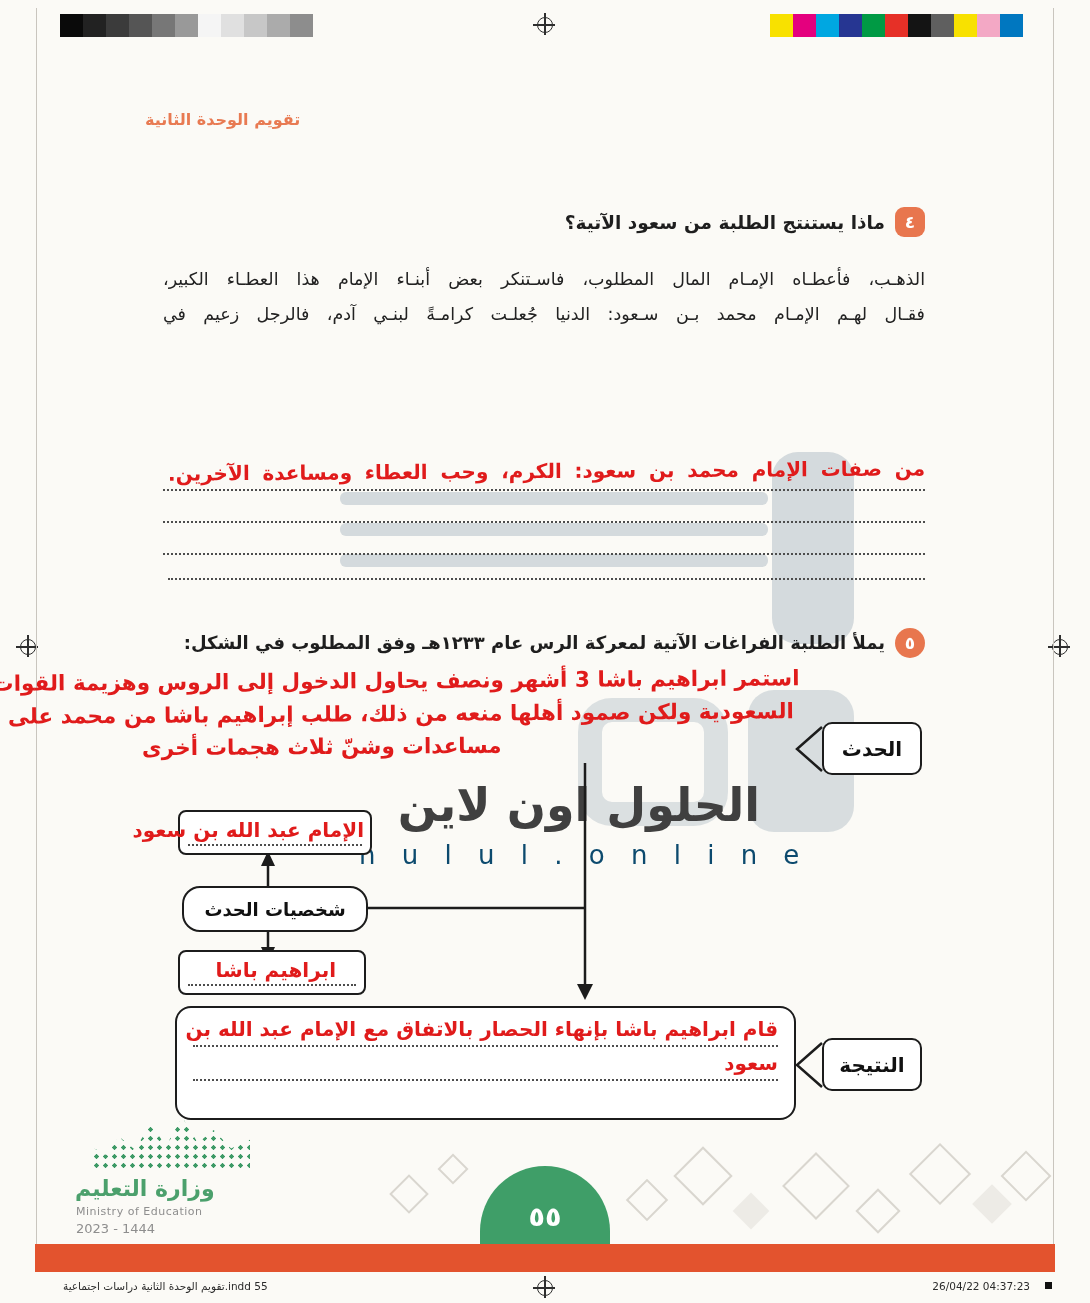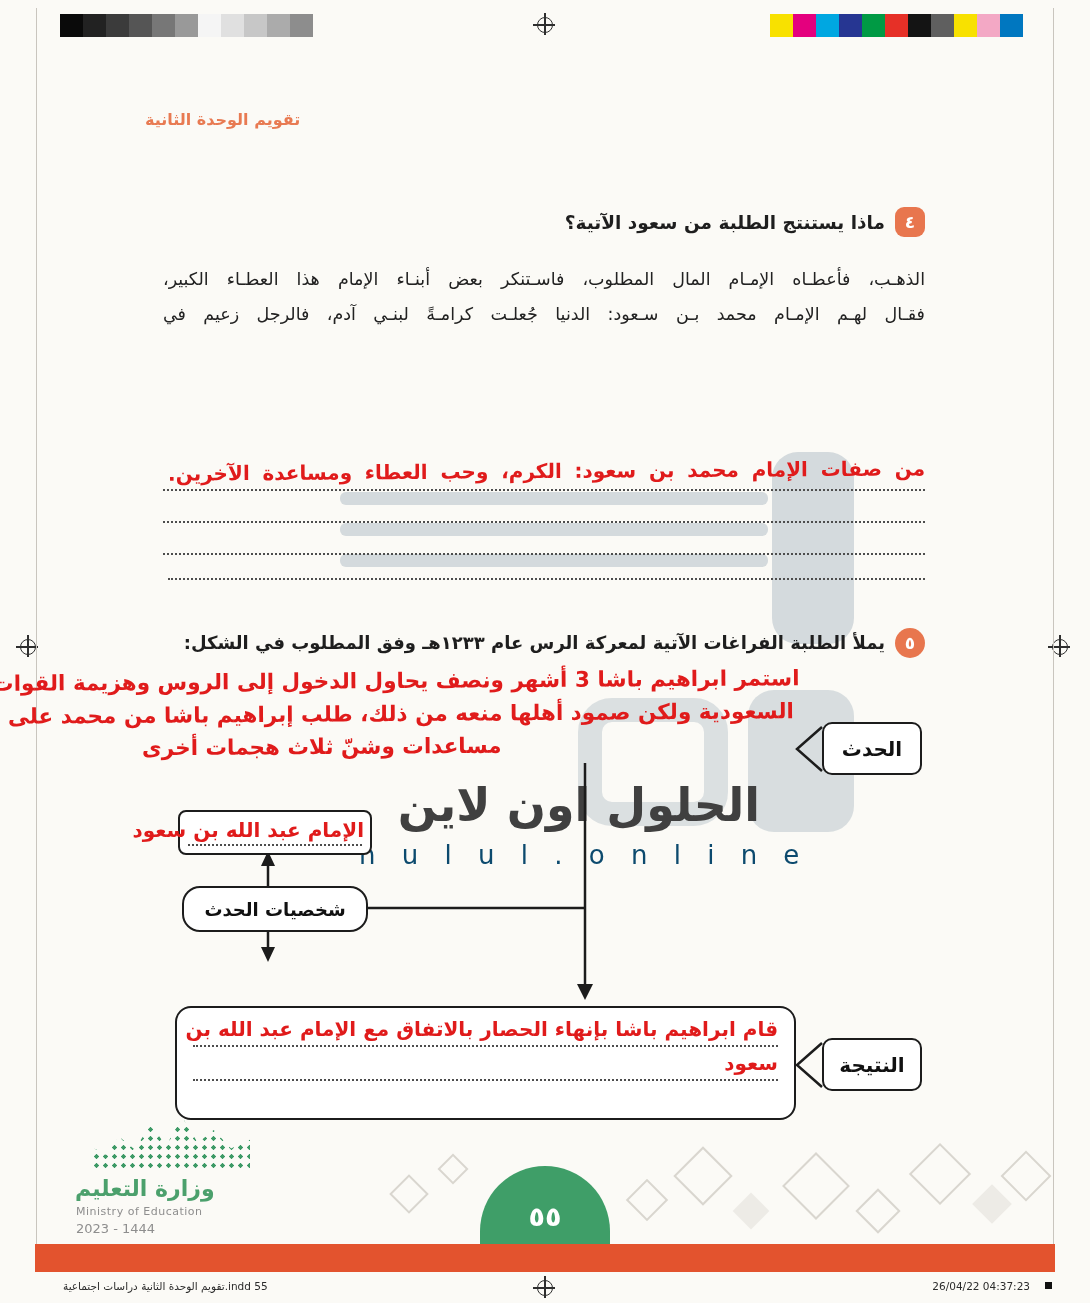--- a/index.html
+++ b/index.html
@@ -159,20 +159,24 @@
 
   <div class="d-box" style="left:822px; top:722px; width:100px; height:53px;">الحدث</div>
 
   <div class="char-box" style="left:178px; top:810px; width:194px; height:45px;">
     <span class="red char-red">الإمام عبد الله بن سعود</span>
     <div class="inner-dots"></div>
   </div>
 
   <div class="d-box" style="left:182px; top:886px; width:186px; height:46px; border-radius:18px; font-size:18px;">شخصيات الحدث</div>
 
+  <div class="char-box" style="left:178px; top:950px; width:188px; height:45px;">
+    <span class="red char-red" style="right:28px;">ابراهيم باشا</span>
+    <div class="inner-dots"></div>
+  </div>
 
   <div class="d-box" style="left:822px; top:1038px; width:100px; height:53px;">النتيجة</div>
 
   <div class="result-box">
     <div class="red result-line">قام ابراهيم باشا بإنهاء الحصار بالاتفاق مع الإمام عبد الله بن</div>
     <div class="red result-line">سعود</div>
   </div>
 
   <div class="dia" style="left:395px; top:1180px; width:28px; height:28px;"></div>
   <div class="dia" style="left:442px; top:1158px; width:22px; height:22px;"></div>

